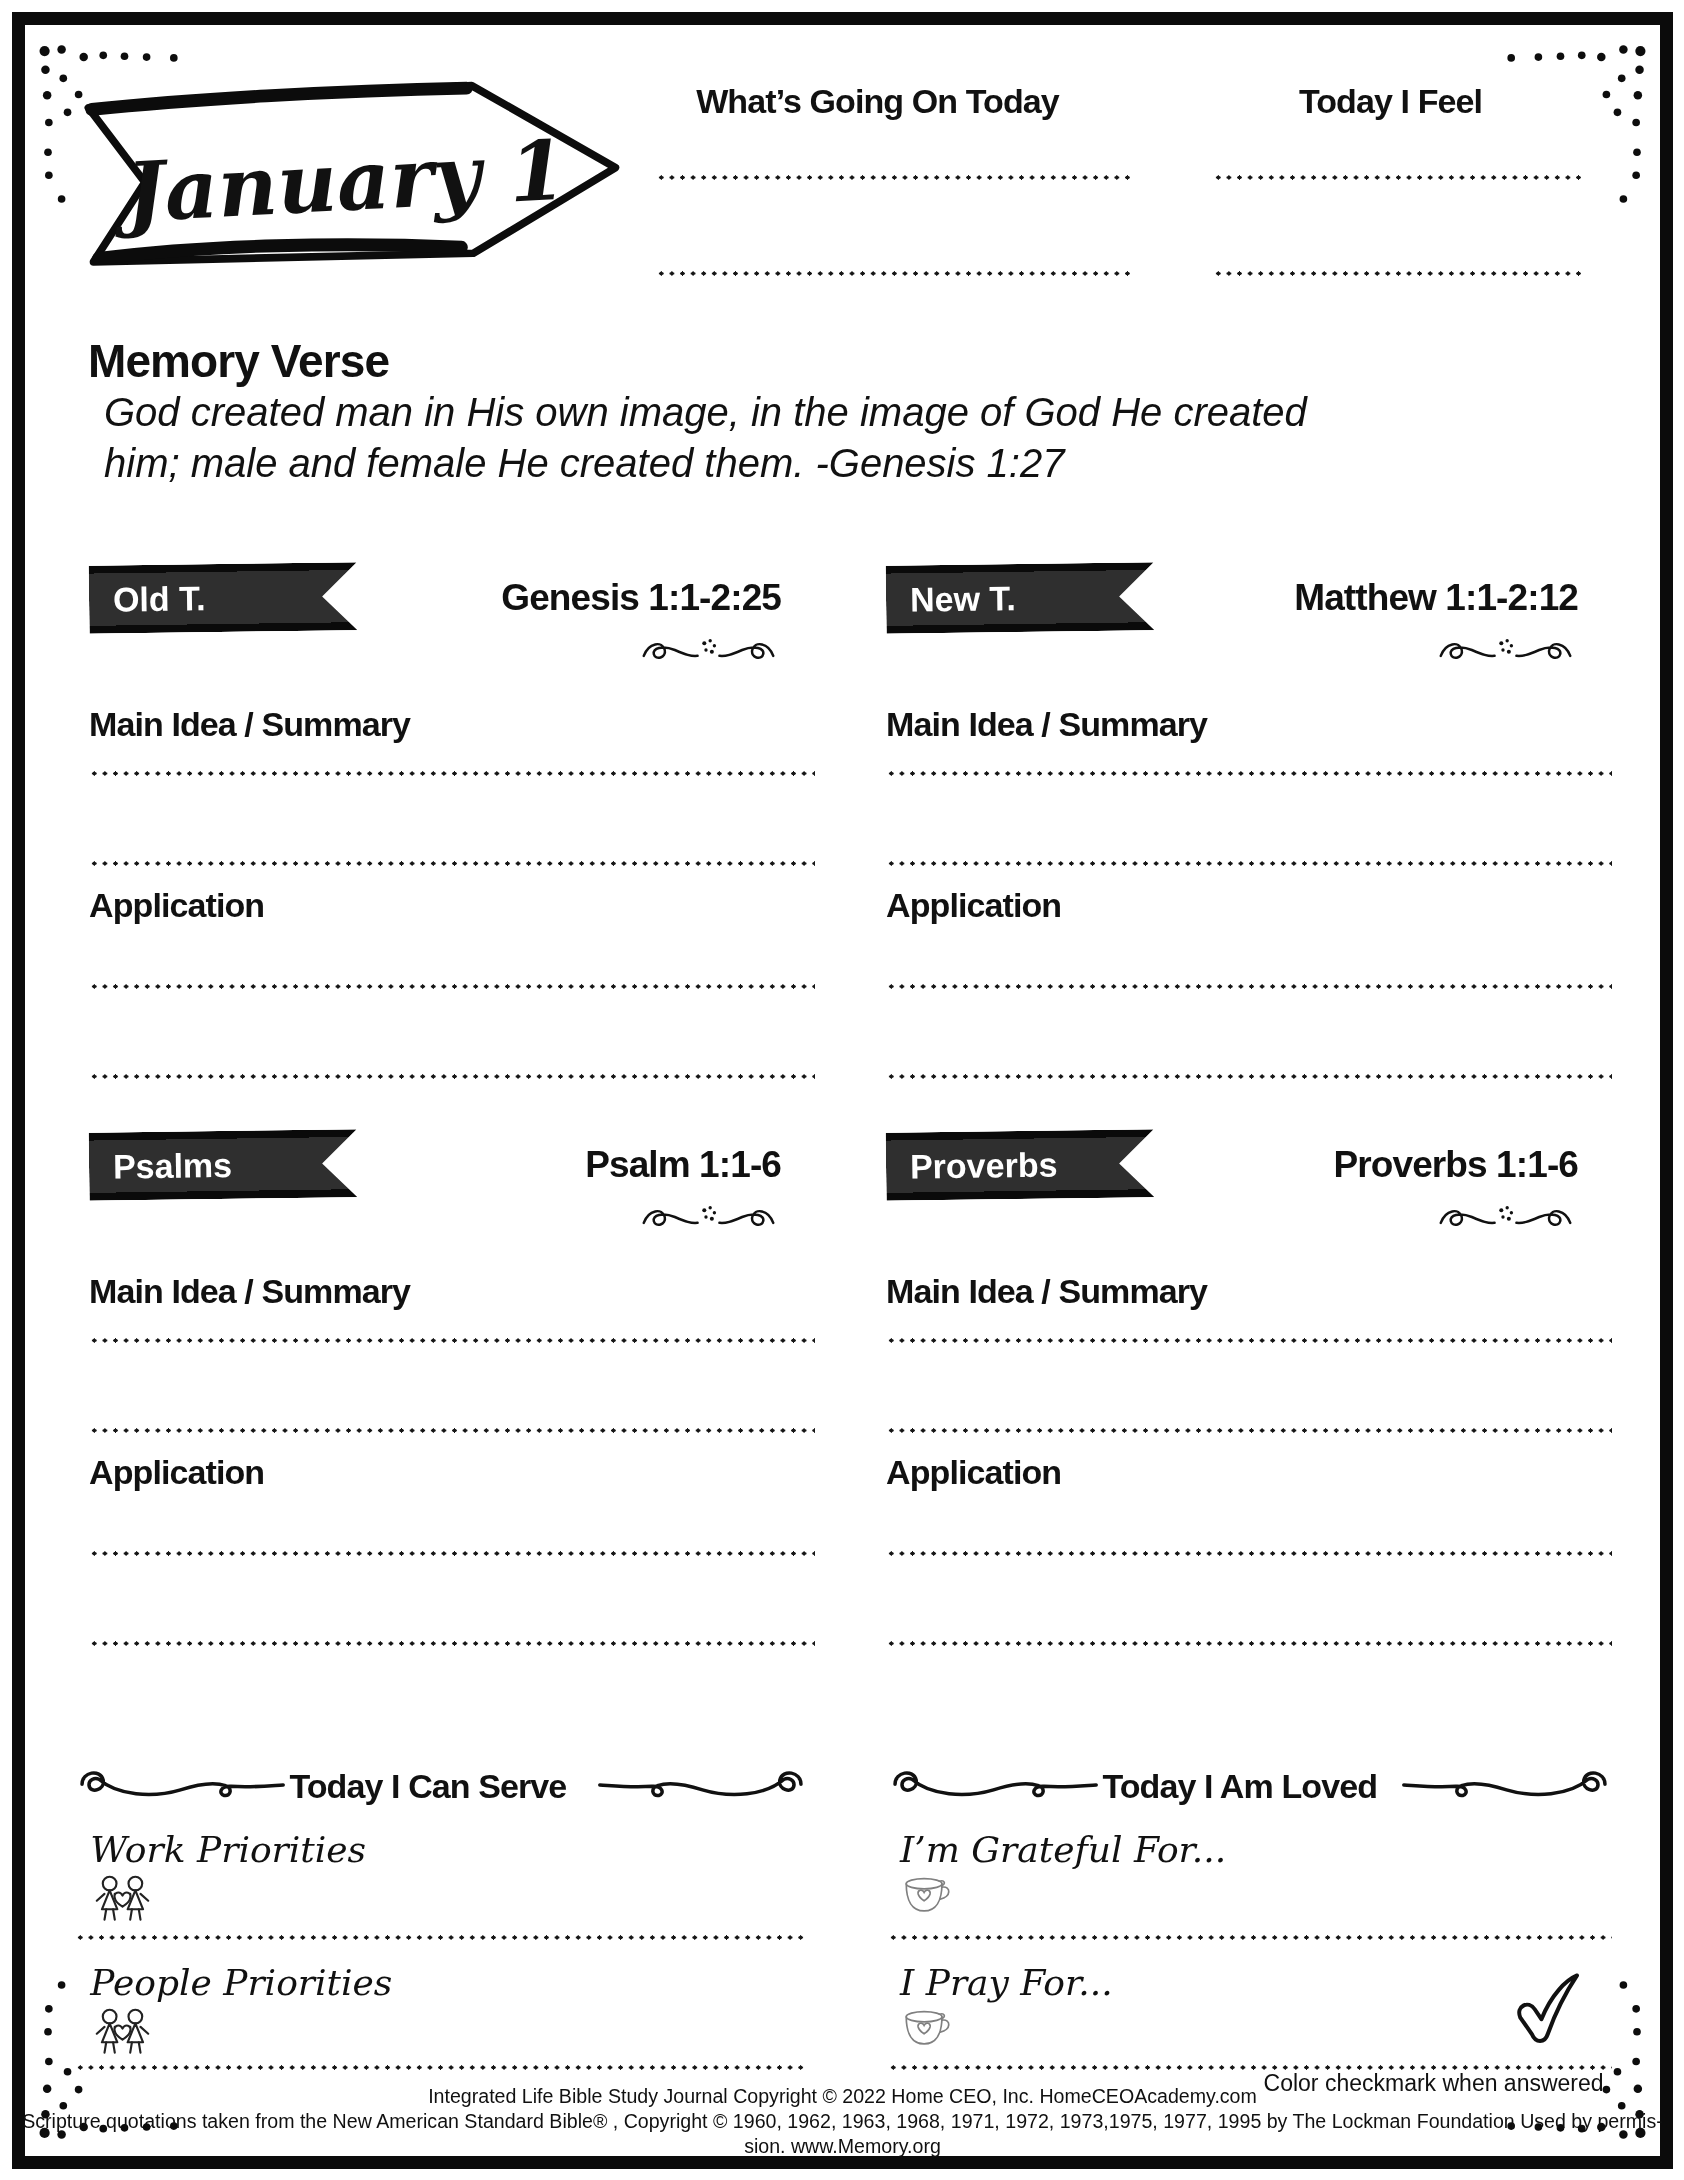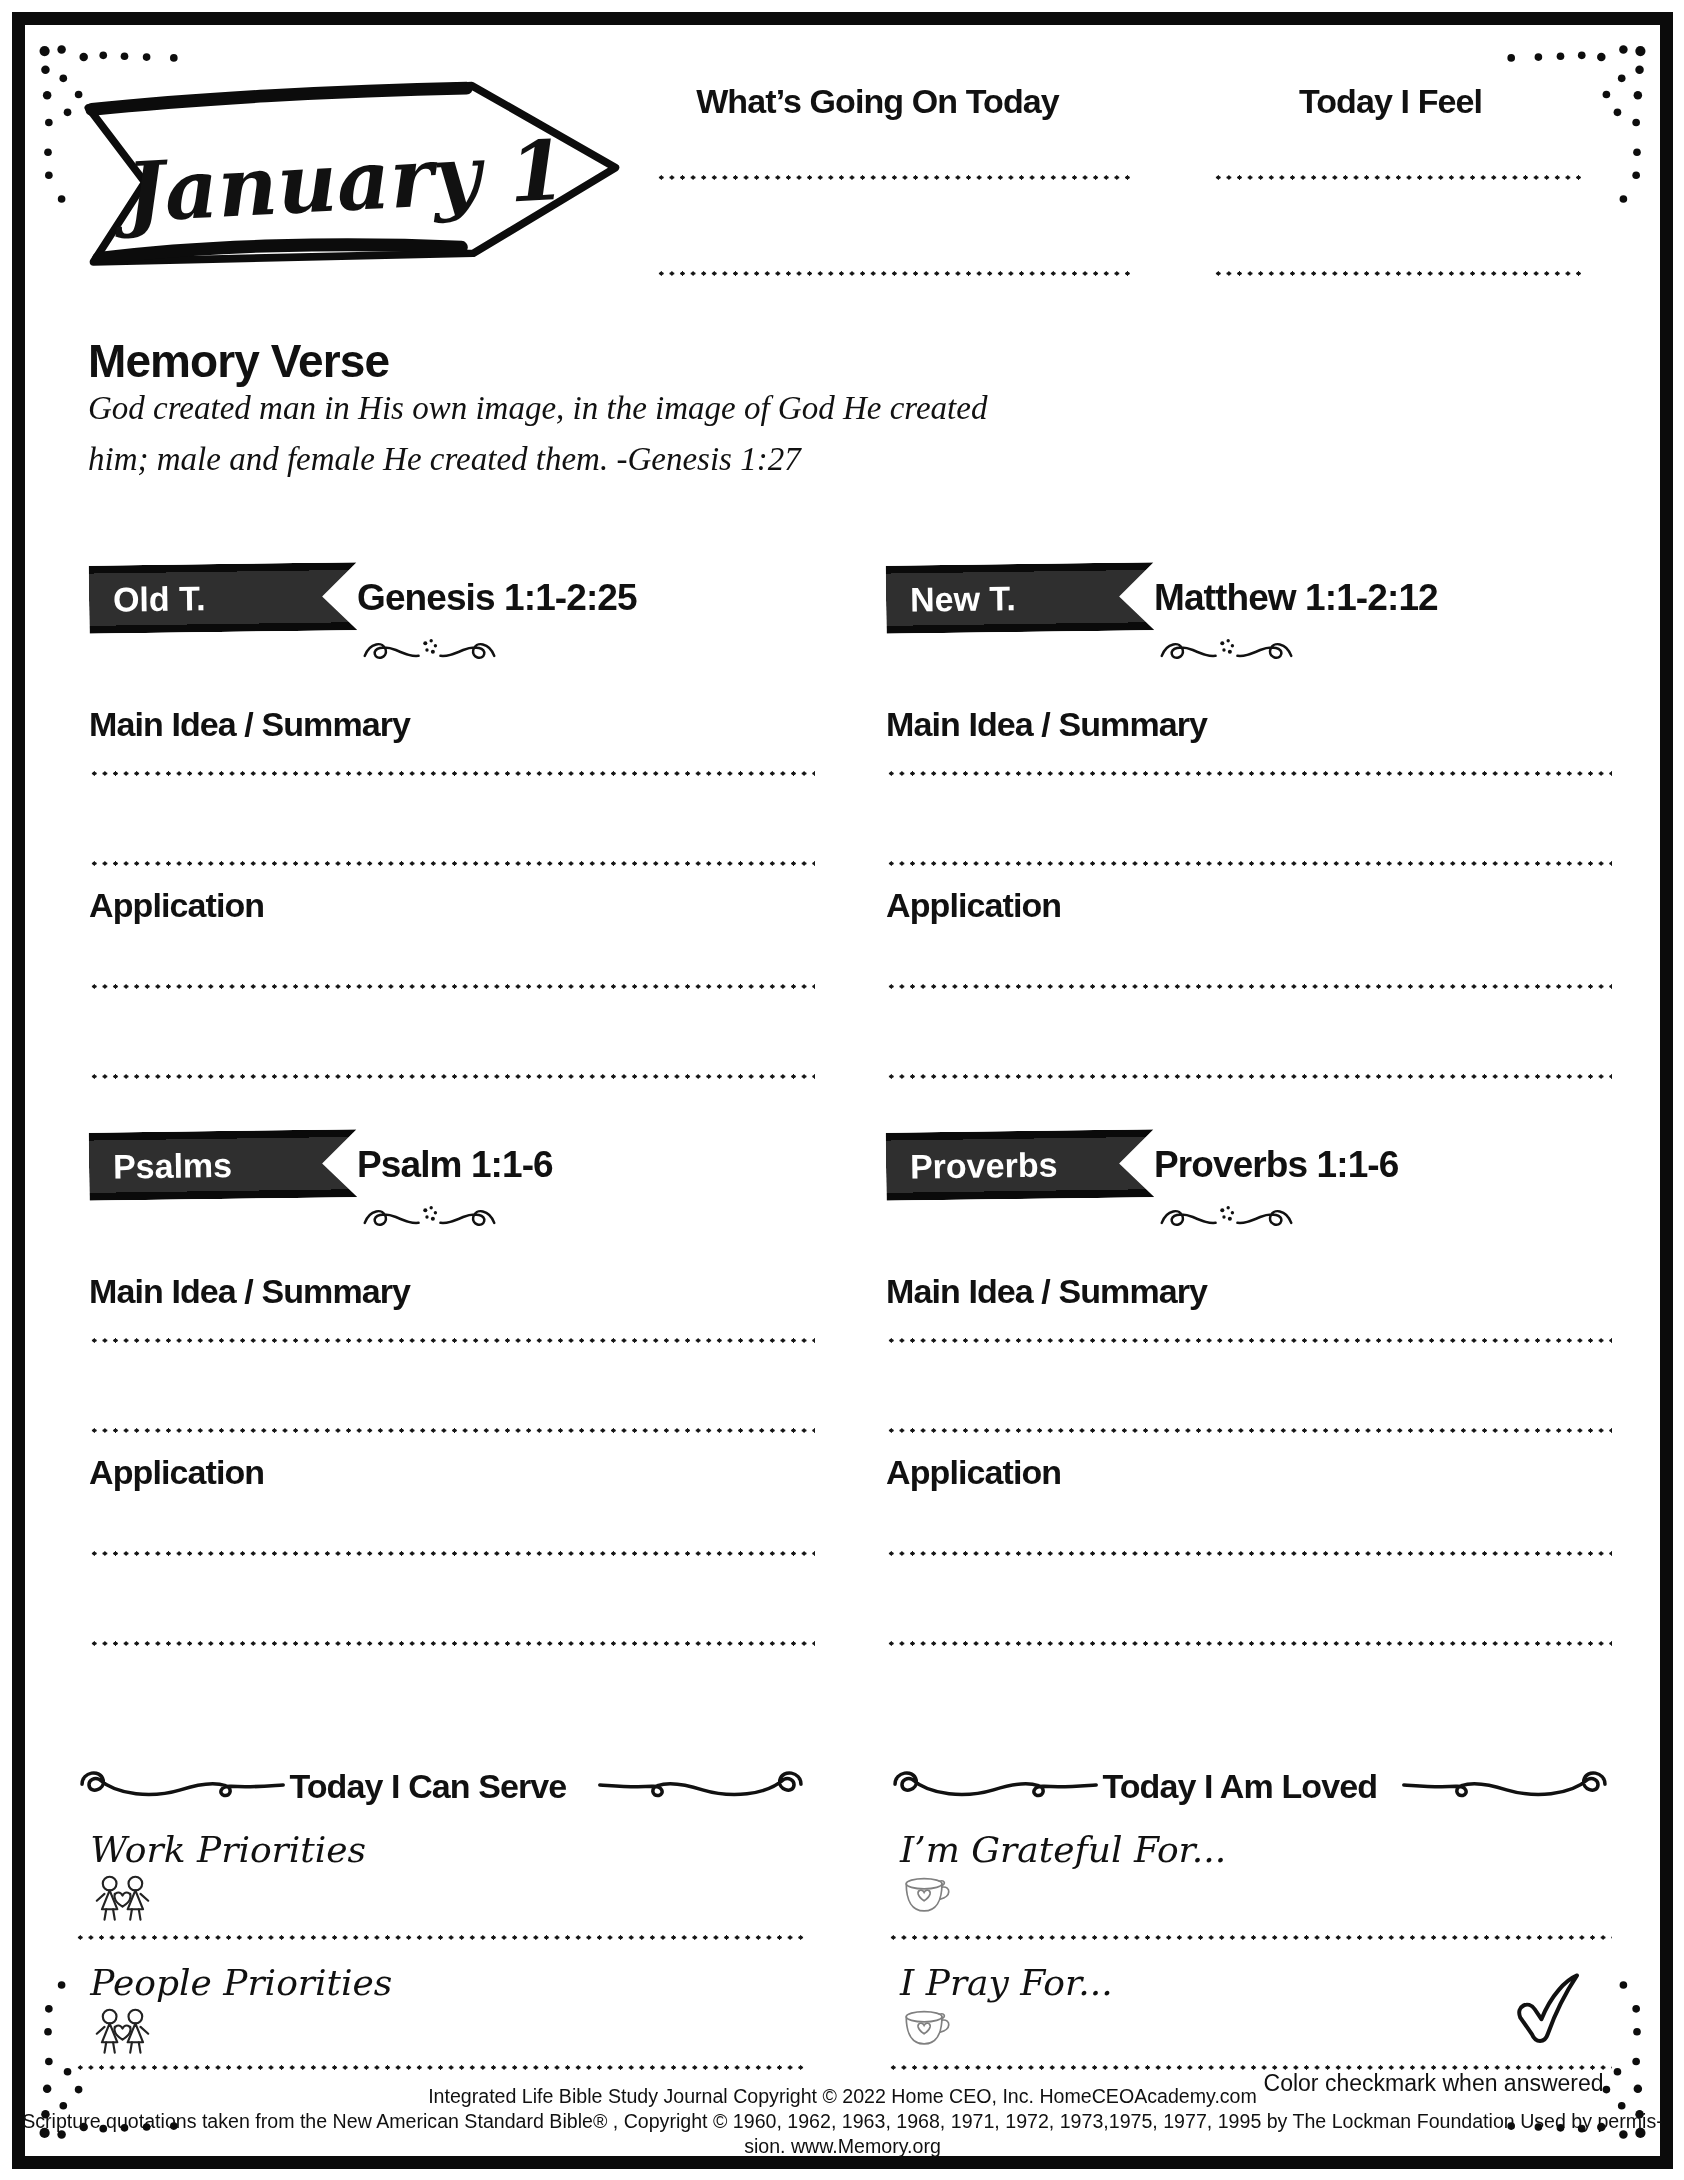--- a/index.html
+++ b/index.html
@@ -22,33 +22,33 @@
   
   .date-banner{position:absolute;left:61px;top:65px;width:569px;height:211px;}
   .date-banner svg{position:absolute;inset:0;}
   .date-text{position:absolute;left:53px;top:68px;width:464px;text-align:center;
              font-family:"DejaVu Serif",serif;font-style:italic;font-weight:bold;
              font-size:82px;transform:rotate(-3deg);white-space:nowrap;}
   .head-label{position:absolute;top:82px;font-weight:bold;font-size:34px;letter-spacing:-0.9px;text-align:center;}
 
   
   .mv-label{position:absolute;left:88px;top:334px;font-size:46px;font-weight:bold;letter-spacing:-0.9px;}
-  .mv-line{position:absolute;left:88px;width:1525px;font-family:Liberation Serif, serif;
-           font-style:italic;font-size:33px;white-space:nowrap;}
+  .mv-line{position:absolute;left:104px;width:1525px;font-family:Liberation Sans, sans-serif;
+           font-style:italic;font-size:40px;white-space:nowrap;}
 
   
   .study-block{position:absolute;width:726px;}
   .sec-head{display:flex;align-items:flex-start;height:109px;}
   .tab{width:268px;height:68px;flex:0 0 auto;transform:rotate(-0.8deg);
        background:linear-gradient(to bottom,#0a0a0a 0 7.7px,#2f2f2f 7.7px 60px,#0a0a0a 60px 100%);
        -webkit-clip-path:polygon(0 0,100% 0,87% 50%,100% 100%,0 100%);
        clip-path:polygon(0 0,100% 0,87% 50%,100% 100%,0 100%);}
   .tab span{display:block;color:#fff;font-weight:bold;font-size:34px;line-height:68px;
             padding-left:24px;letter-spacing:0px;white-space:nowrap;}
-  .ref-col{flex:1;display:flex;flex-direction:column;align-items:flex-start;padding-right:34px;}
+  .ref-col{flex:1;display:flex;flex-direction:column;align-items:flex-end;padding-right:34px;}
   .ref{font-weight:bold;font-size:37px;line-height:68px;letter-spacing:-0.9px;white-space:nowrap;}
   .ornament{width:145px;height:37px;margin-top:1.7px;}
   .field-label{margin-top:34px;font-size:34px;line-height:34px;font-weight:bold;letter-spacing:-0.9px;}
   .l1{margin-top:30px;} .l2{margin-top:85px;} .applbl{margin-top:22px;} .l3{margin-top:62px;}
 
   
   .bottom-block{position:absolute;top:1756px;width:733px;}
   .script-head{display:flex;align-items:center;height:61px;}
   .swirl{width:211px;height:48px;flex:0 0 auto;}
   .swirl.flip{transform:scaleX(-1);}

